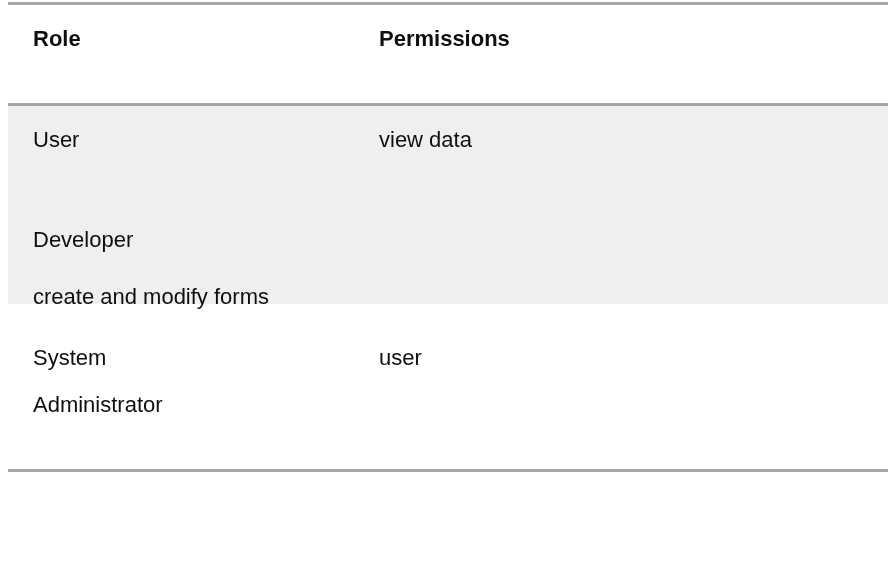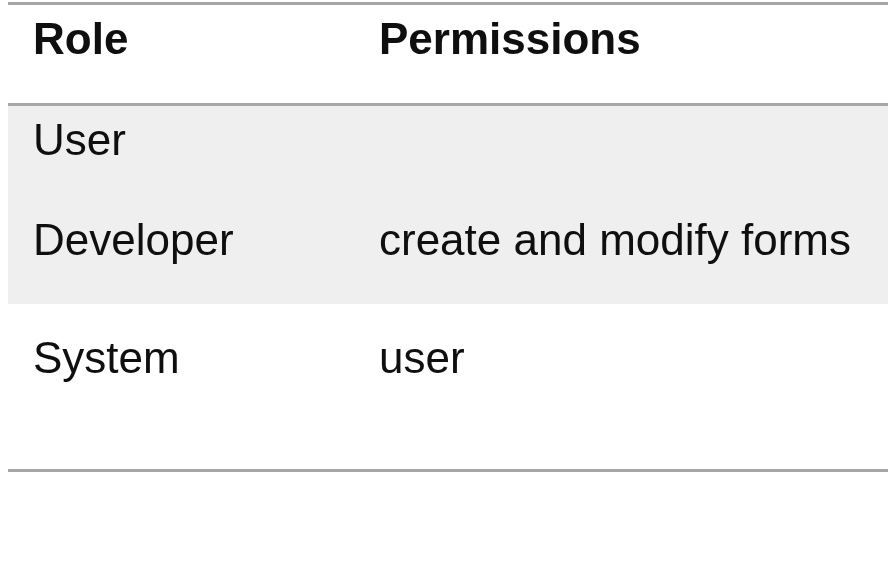--- a/index.html
+++ b/index.html
@@ -30,26 +30,26 @@
     border-bottom: 3.5px solid #a6a6a6;
   }
   .row.header .cell {
     font-weight: 700;
   }
   .row.last {
     border-bottom: 3.5px solid #a6a6a6;
   }
   .h-header { height: 98px; }
   .h-100   { height: 100px; }
-  .h-98    { height: 98px; }
+  .h-98    { height: 98px; flex-direction: column; }
   .h-145   { height: 145px; margin-top: 20px; }
   .cell {
     box-sizing: border-box;
     padding: 10px 0 0 25px;
-    font-size: 44px;
+    font-size: 22px;
     line-height: 47px;
     white-space: nowrap;
   }
   .cell.role  { width: 346px; flex: none; }
   .cell.perms { width: 534px; flex: none; }
   .line { display: block; }
 </style>
 </head>
 <body>
 
@@ -61,34 +61,38 @@
     </div>
     <div class="cell perms">
       <span class="line">Permissions</span>
     </div>
   </div>
 
   <div class="row shaded h-100">
     <div class="cell role">
       <span class="line">User</span>
     </div>
+    <div class="cell perms">
+      <span class="line">view data</span>
+    </div>
   </div>
 
 
   <div class="row shaded h-98">
     <div class="cell role">
       <span class="line">Developer</span>
     </div>
     <div class="cell perms">
       <span class="line">create and modify forms</span>
     </div>
   </div>
 
   <div class="row last h-145">
     <div class="cell role">
       <span class="line">System</span>
+      <span class="line">Administrator</span>
     </div>
     <div class="cell perms">
       <span class="line">user</span>
     </div>
   </div>
 
 </div>
 
 </body></html>

